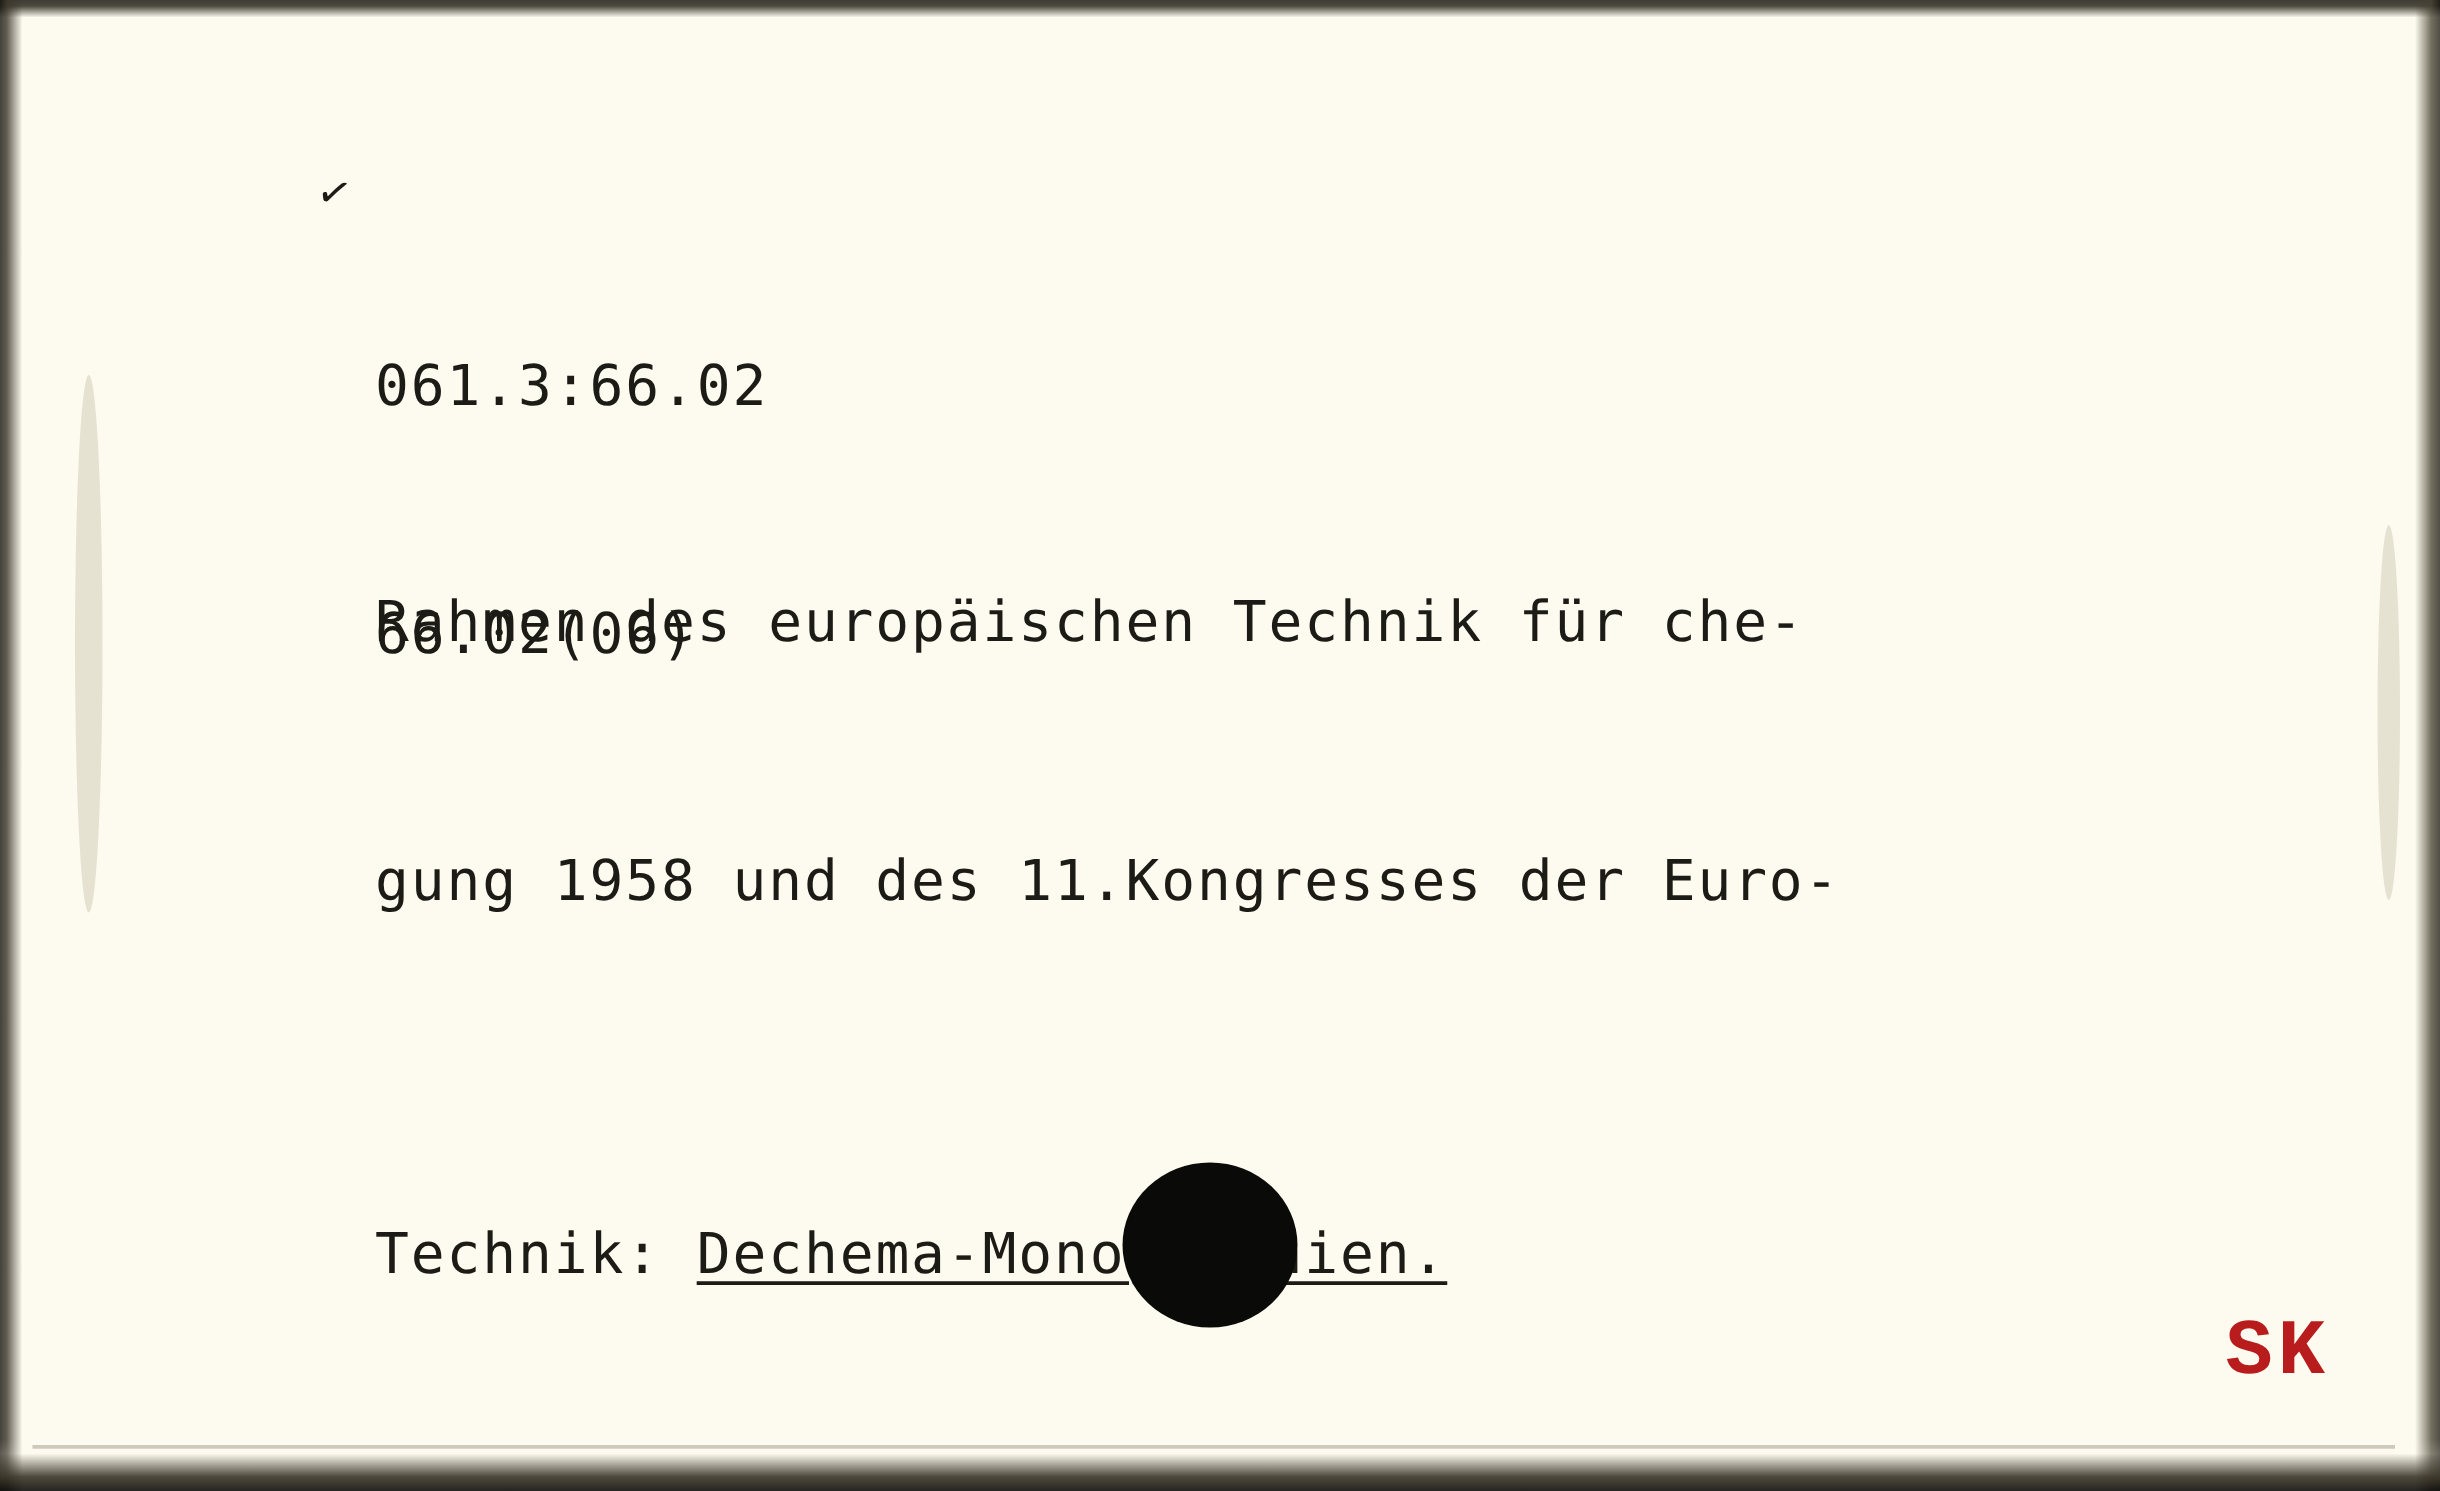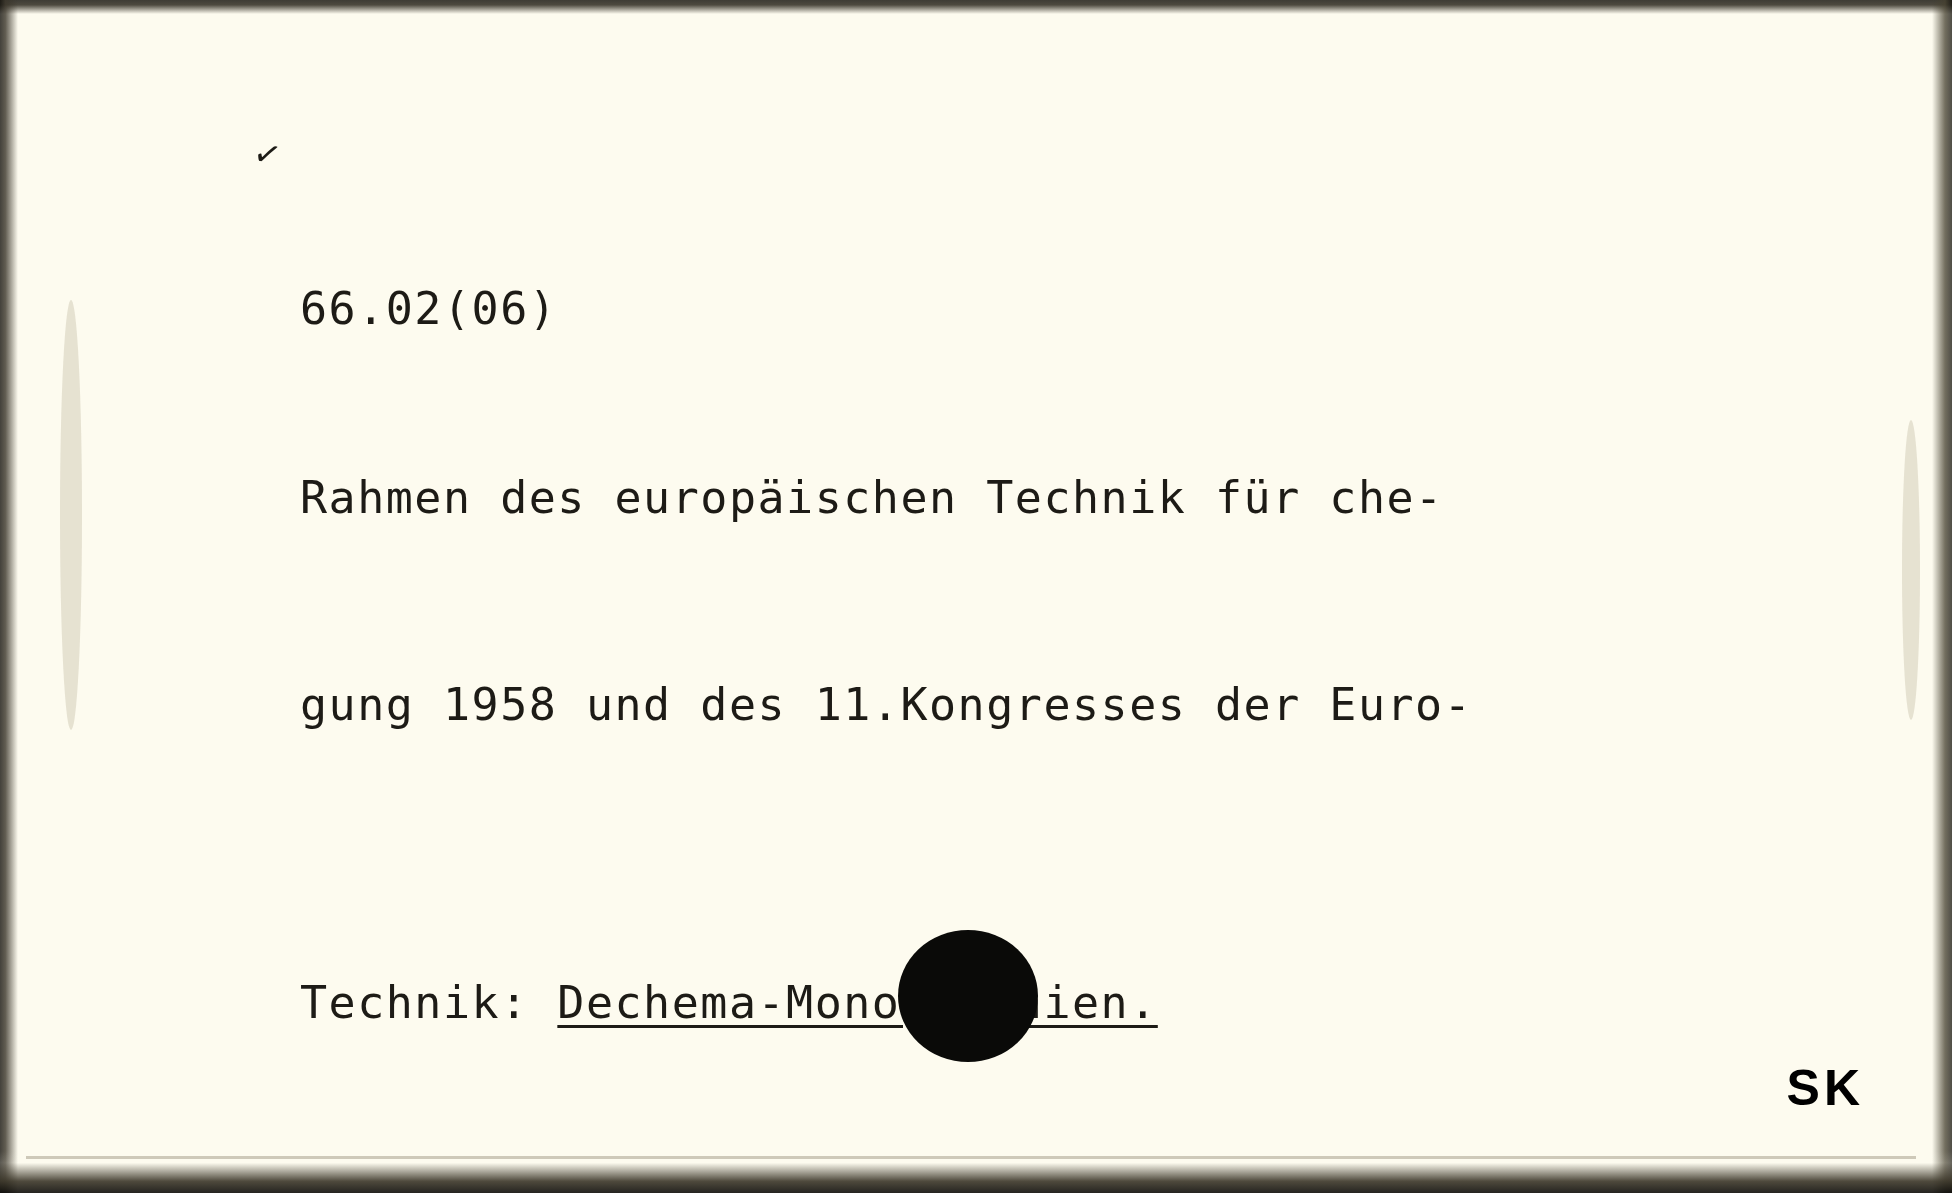--- a/index.html
+++ b/index.html
@@ -93,25 +93,25 @@
     padding-left: 315px;
   }
   .series-line2 .gap {
     display: inline-block;
     width: 260px;
   }
 
   .sk {
     right: 88px;
     bottom: 76px;
-    font-size: 50px;
-    font-family: Liberation Sans, sans-serif;
+    font-size: 63px;
+    font-family: Liberation Mono, monospace;
     font-weight: bold;
     letter-spacing: 4px;
-    color: #000000;
+    color: #b91c1c;
     left: auto; top: auto;
   }
 
   .punch-hole {
     position: absolute;
     left: 898px;
     top: 930px;
     width: 140px;
     height: 132px;
     border-radius: 50%;
@@ -134,20 +134,21 @@
   <div class="edge-left"></div>
   <div class="edge-right"></div>
   <div class="edge-bottom"></div>
   <div class="bottom-line"></div>
 
   <div class="smudge" style="left:60px; top:300px; width:22px; height:430px;"></div>
   <div class="smudge" style="left:1902px; top:420px; width:18px; height:300px;"></div>
 
   <div class="type callnum">
     <span class="checkmark">✓</span>
+    <div>061.3:66.02</div>
     <div>66.02(06)</div>
   </div>
 
   <div class="type body-block">
     <div>Rahmen des europäischen Technik für che-</div>
     <div>gung 1958 und des 11.Kongresses der Euro-</div>
     
     
     
   </div>

